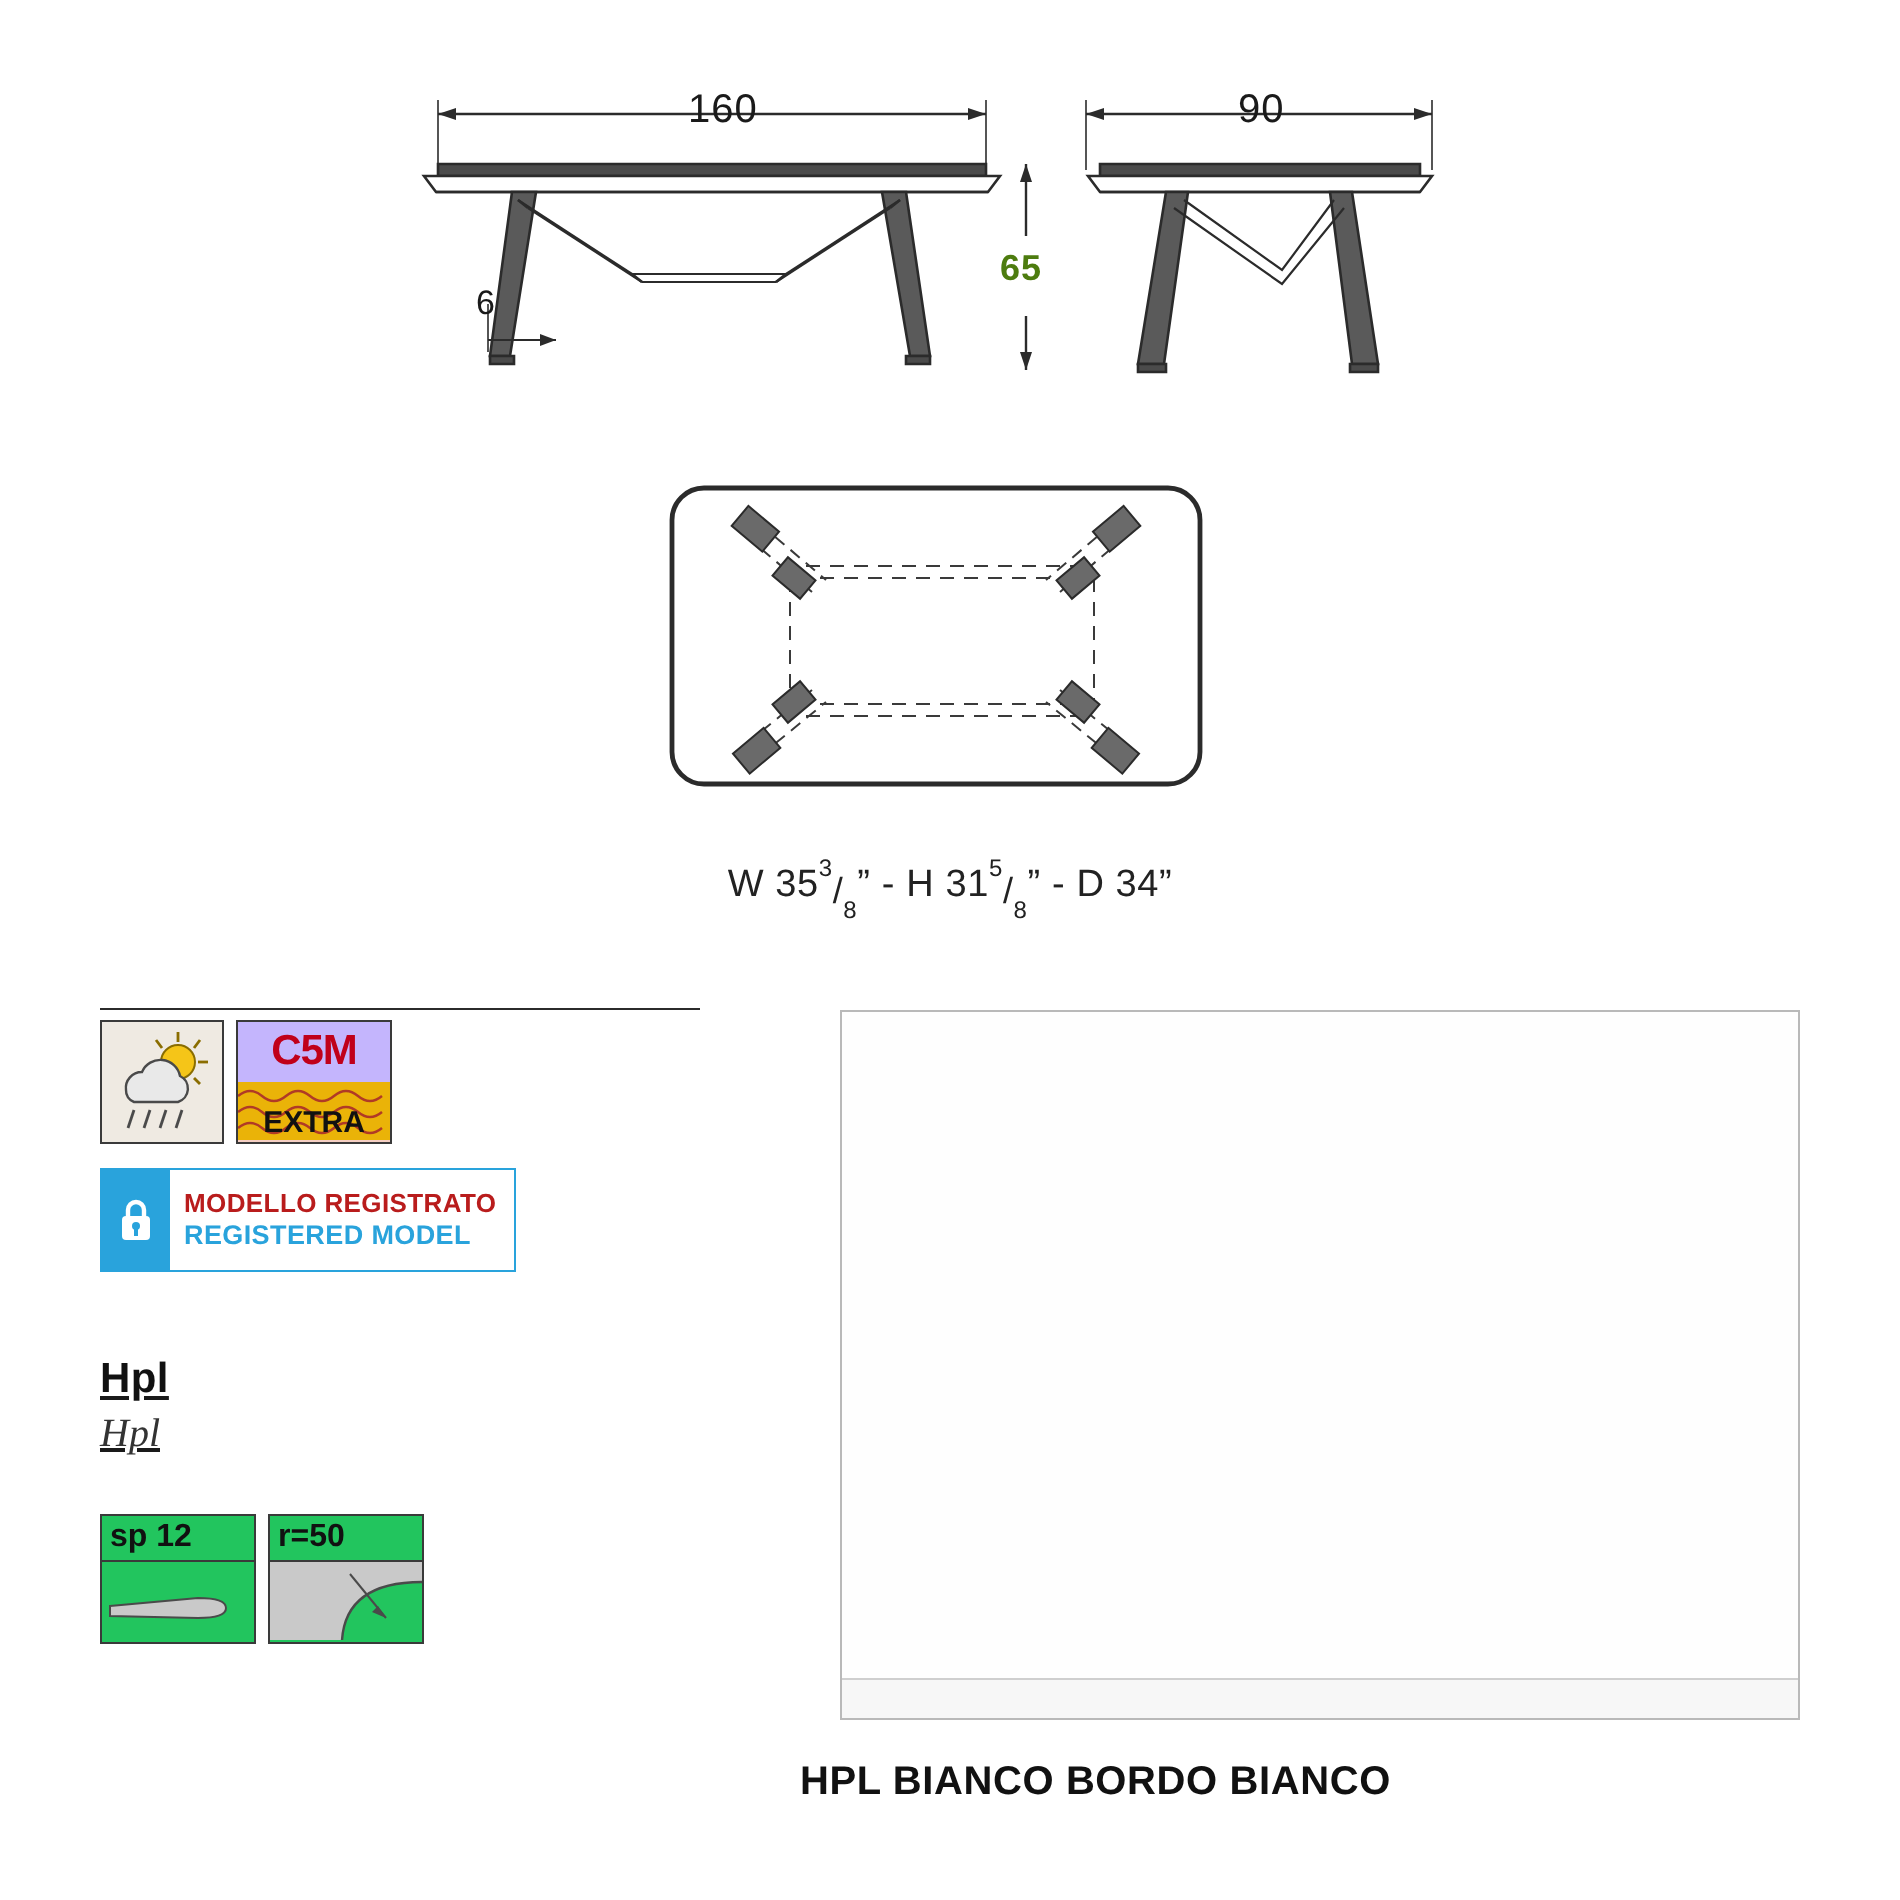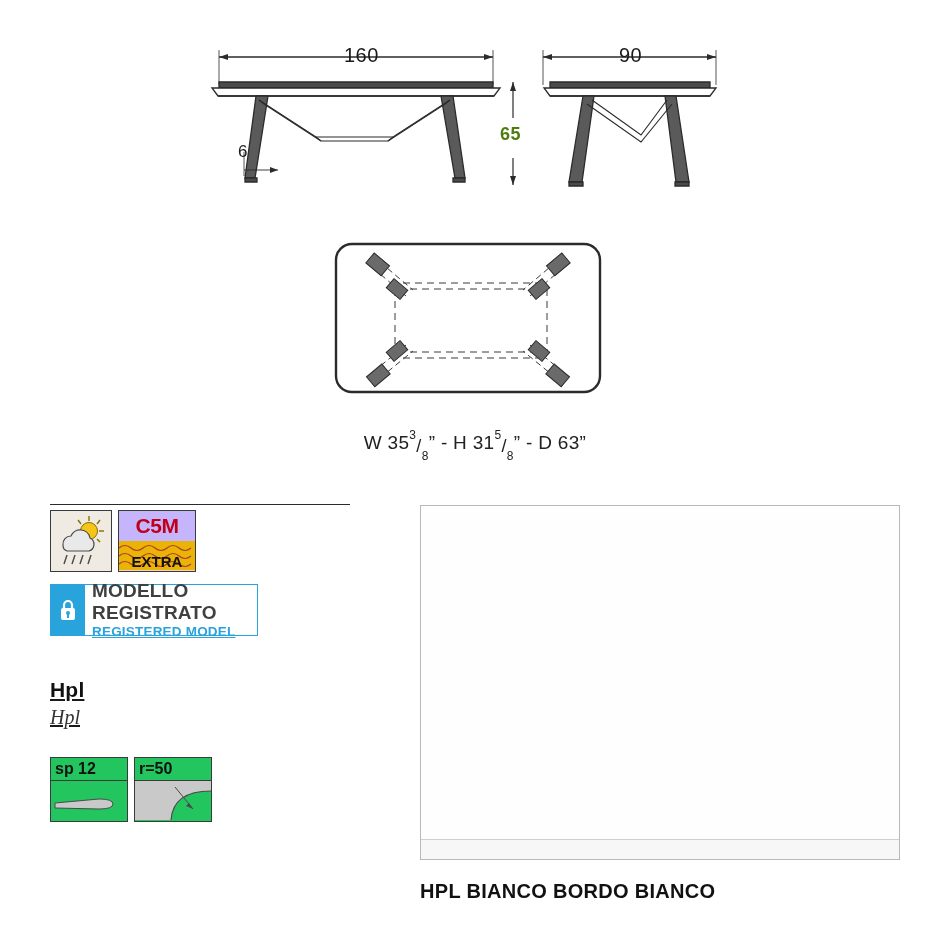--- a/index.html
+++ b/index.html
@@ -96,27 +96,27 @@
   .lock-box {
     width:34px; background:#29a3dc;
     display:flex; align-items:center; justify-content:center;
   }
   .badge-text {
     flex:1; padding:3px 5px 3px 7px;
     display:flex; flex-direction:column; justify-content:center;
   }
   .badge-text .l1 {
     font-family:"Liberation Sans", sans-serif;
-    font-weight:bold; font-size:19px; color:#404040;
+    font-weight:bold; font-size:13px; color:#b91c1c;
     letter-spacing:0.2px; line-height:1.15;
   }
   .badge-text .l2 {
     font-family:"Liberation Sans", sans-serif;
     font-weight:bold; font-size:13.5px; color:#29a3dc;
-    letter-spacing:0.2px; line-height:1.15;text-decoration:underline;
+    letter-spacing:0.2px; line-height:1.15;
   }
 
   
   #material-block { margin-top:42px;text-decoration:underline; }
   #material-block .mat-bold {
     font-family:"Liberation Sans", sans-serif;
     font-weight:bold; font-size:21px; color:#111; letter-spacing:0.2px;
   }
   #material-block .mat-ital {
     font-family:"Liberation Serif", serif;
@@ -149,21 +149,21 @@
   }
   #product-table-top {
     position:absolute; left:0; top:0; right:0; height:335px;
     background:#fefefe;
   }
   #product-table-edge {
     position:absolute; left:0; bottom:0; right:0; height:20px;
     background:#f7f7f7; border-top:1px solid #cfcfcf;
   }
   #product-caption {
-    position:absolute; left:420px; top:880px; width:520px;
+    position:absolute; left:400px; top:880px; width:520px;
     font-family:"Liberation Sans", sans-serif;
     font-weight:bold; font-size:20px; color:#111;
     letter-spacing:0.3px;
   }
 </style>
 </head>
 <body>
 
 <div id="tech-drawings">
 
@@ -265,21 +265,21 @@
   <div class="dim-label" style="left:603px; top:44px;">90</div>
   <div class="dim-label small" style="left:222px; top:142px;">6</div>
   <div class="dim-label red" style="left:484px; top:124px;">65</div>
 </div>
 
 <div id="imperial-dims">
   <span>W 35</span><span class="frac"><sup>3</sup><span class="sl">/</span><sub>8</sub></span><span>”</span>
   <span>-</span>
   <span>H 31</span><span class="frac"><sup>5</sup><span class="sl">/</span><sub>8</sub></span><span>”</span>
   <span>-</span>
-  <span>D 63”</span>
+  <span>D 34”</span>
 </div>
 
 <div id="divider-left"></div>
 
 <div id="icon-column">
 
   <div class="icon-row">
 
     <div class="weather-icon">
       <svg width="59" height="59" viewBox="0 0 59 59">

